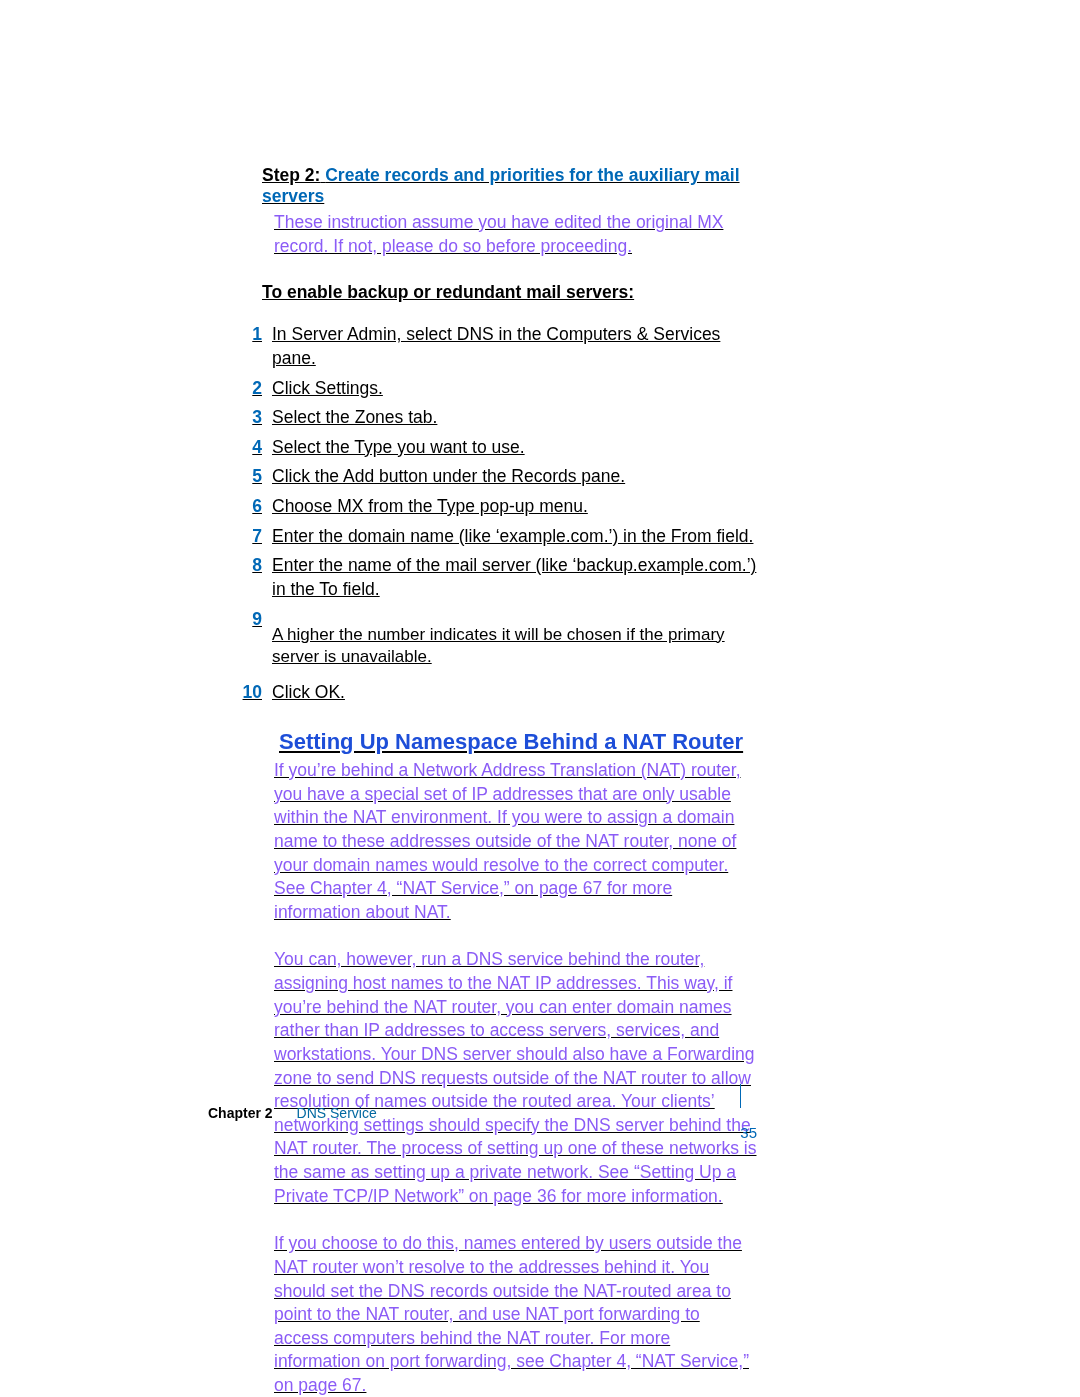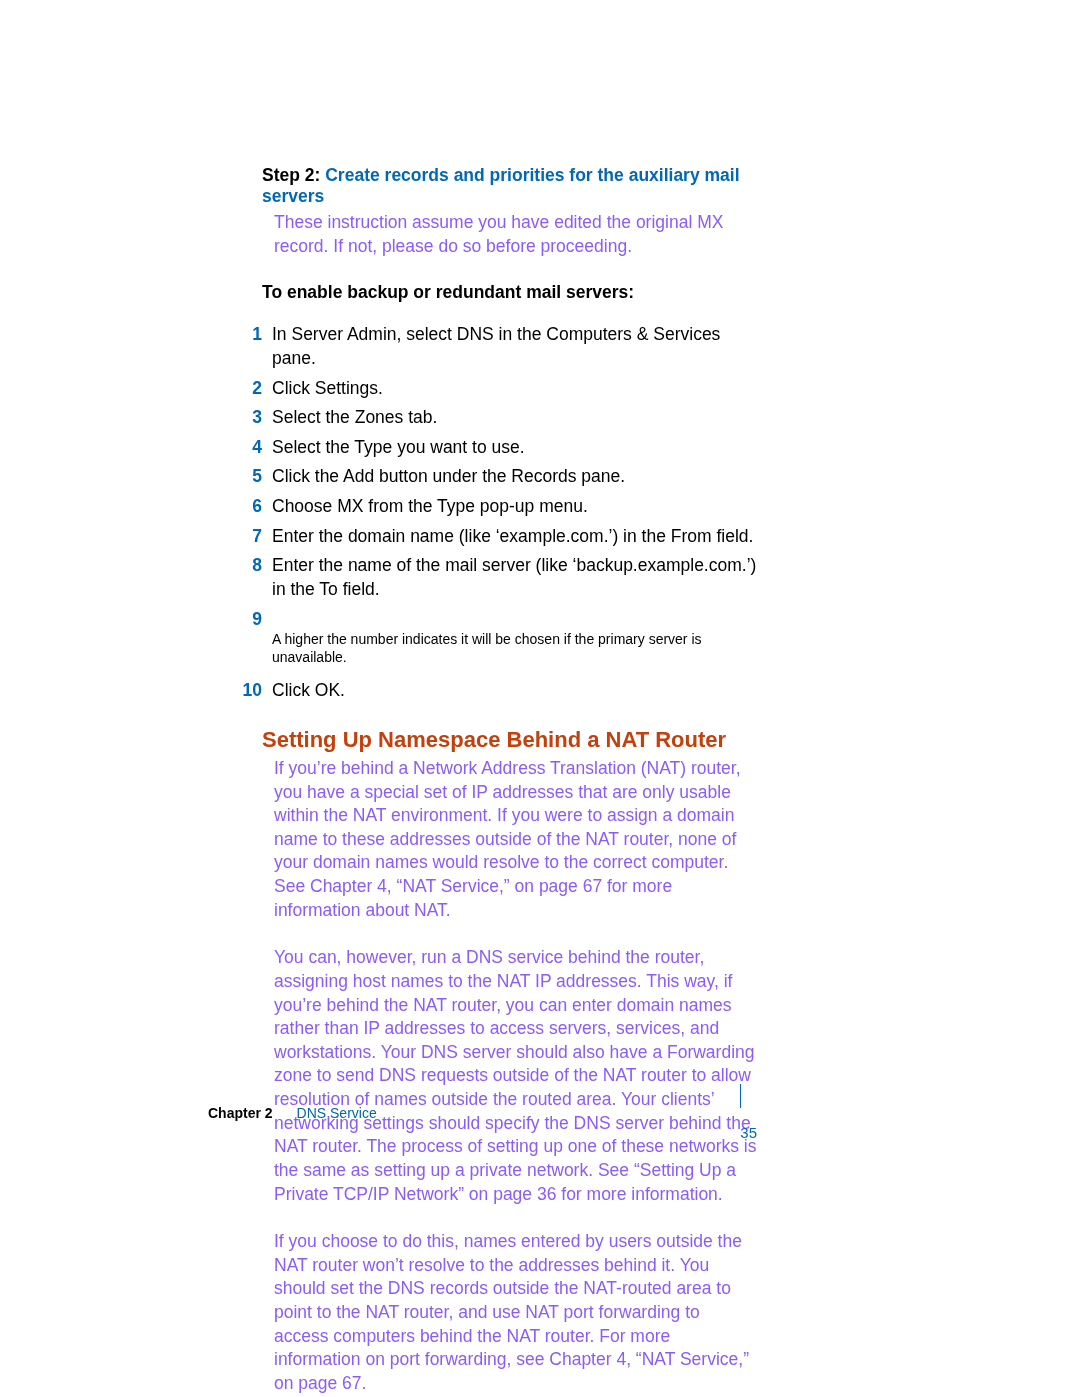--- a/index.html
+++ b/index.html
@@ -8,20 +8,21 @@
     background: #ffffff;
     font-family: "Myriad Pro", "Segoe UI", "Helvetica Neue", Arial, sans-serif;
     color: #000;
   }
   .page {
     width: 952px;
     height: 1397px;
     position: relative;
     box-sizing: border-box;
     padding: 165px 195px 12px 262px;
+    text-decoration: underline;
   }
   .step-heading {
     font-weight: 700;
     font-size: 17.5px;
     margin-bottom: 4px;
   }
   .step-label   { color: #000; }
   .step-title   { color: #0068b6; }
   .body-text {
     font-size: 17.5px;
@@ -51,29 +52,29 @@
     width: 28px;
     text-align: right;
     color: #0068b6;
     font-weight: 700;
     margin-left: -28px;
     flex: 0 0 28px;
     padding-right: 10px;
   }
   .num-text { flex: 1; }
   .note {
-    font-size: 14px;
+    font-size: 17px;
     line-height: 1.35;
-    margin: 22px 0 6px 0;
+    margin: 16px 0 6px 0;
   }
   .section-title {
-    color: #c2410c;
+    color: #1d4ed8;
     font-weight: 600;
     font-size: 22px;
-    margin: 24px 0 4px 0;
+    margin: 24px 0 4px 17px;
   }
   .footer {
     position: absolute;
     left: 208px;
     right: 195px;
     bottom: 256px;
     display: flex;
     justify-content: space-between;
     align-items: center;
     font-size: 14px;

